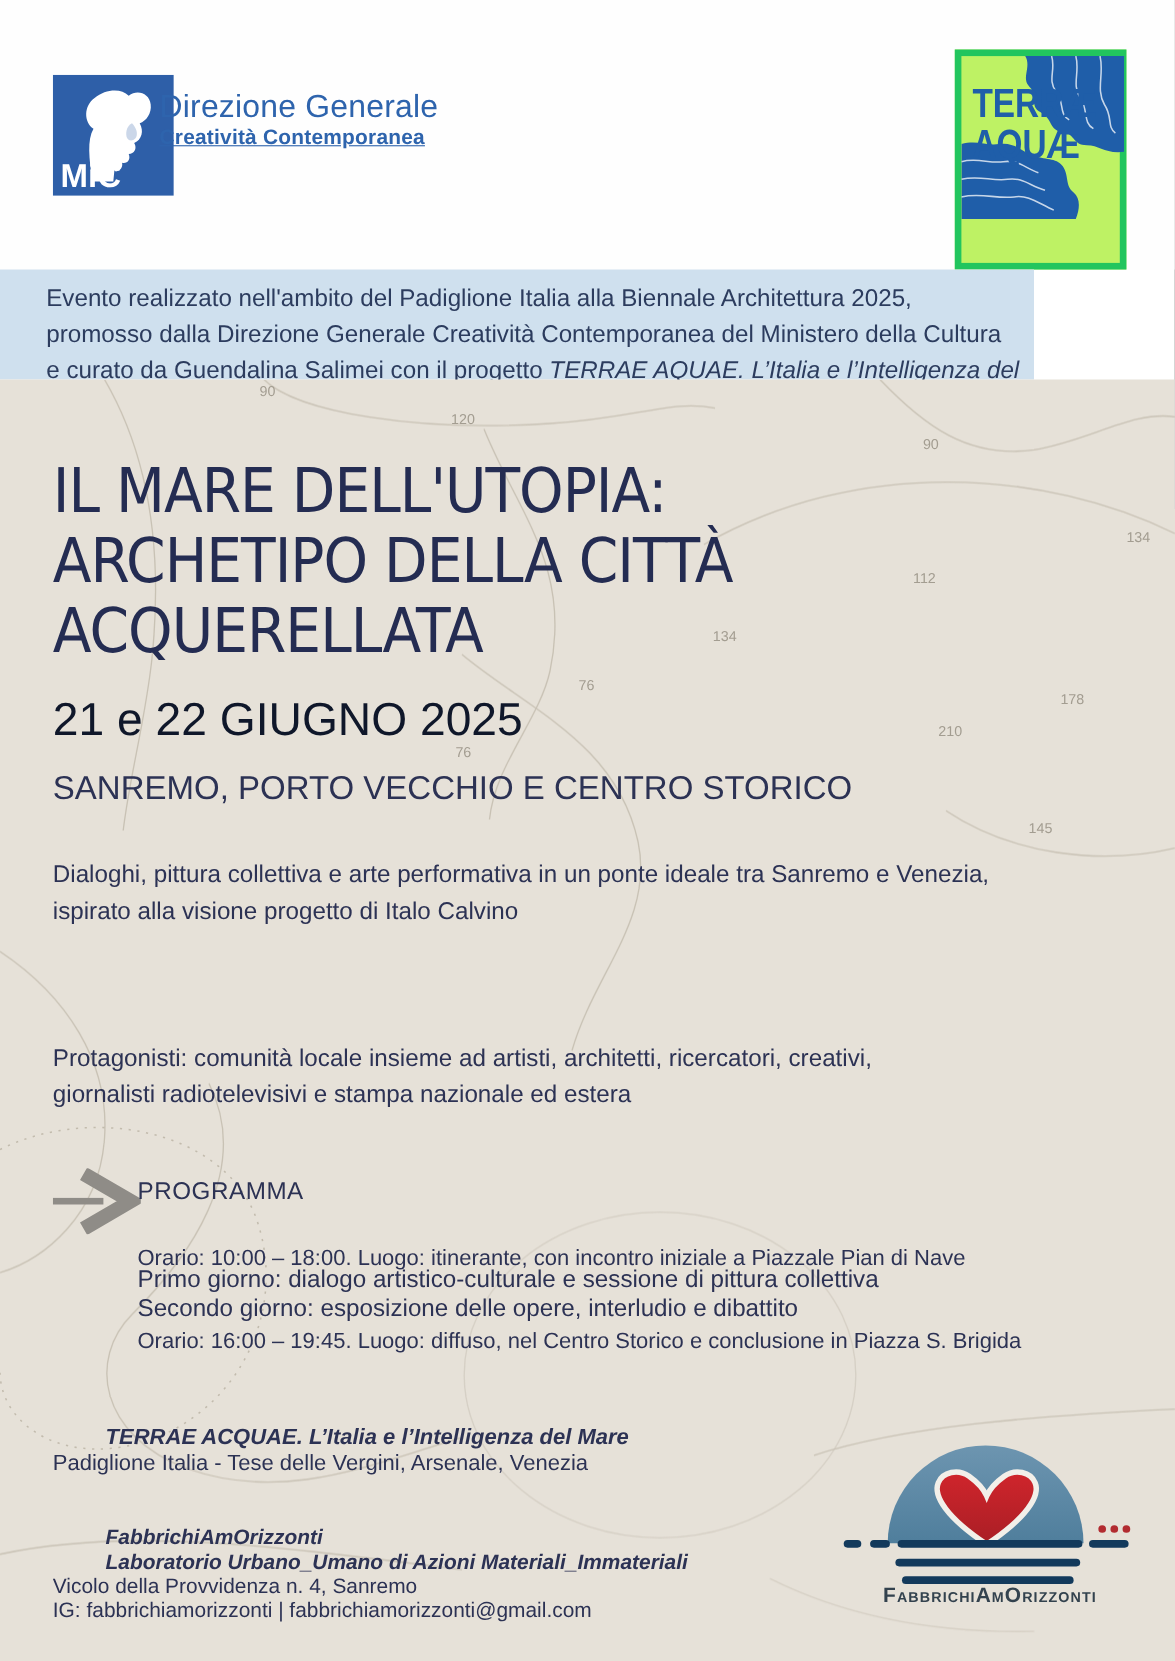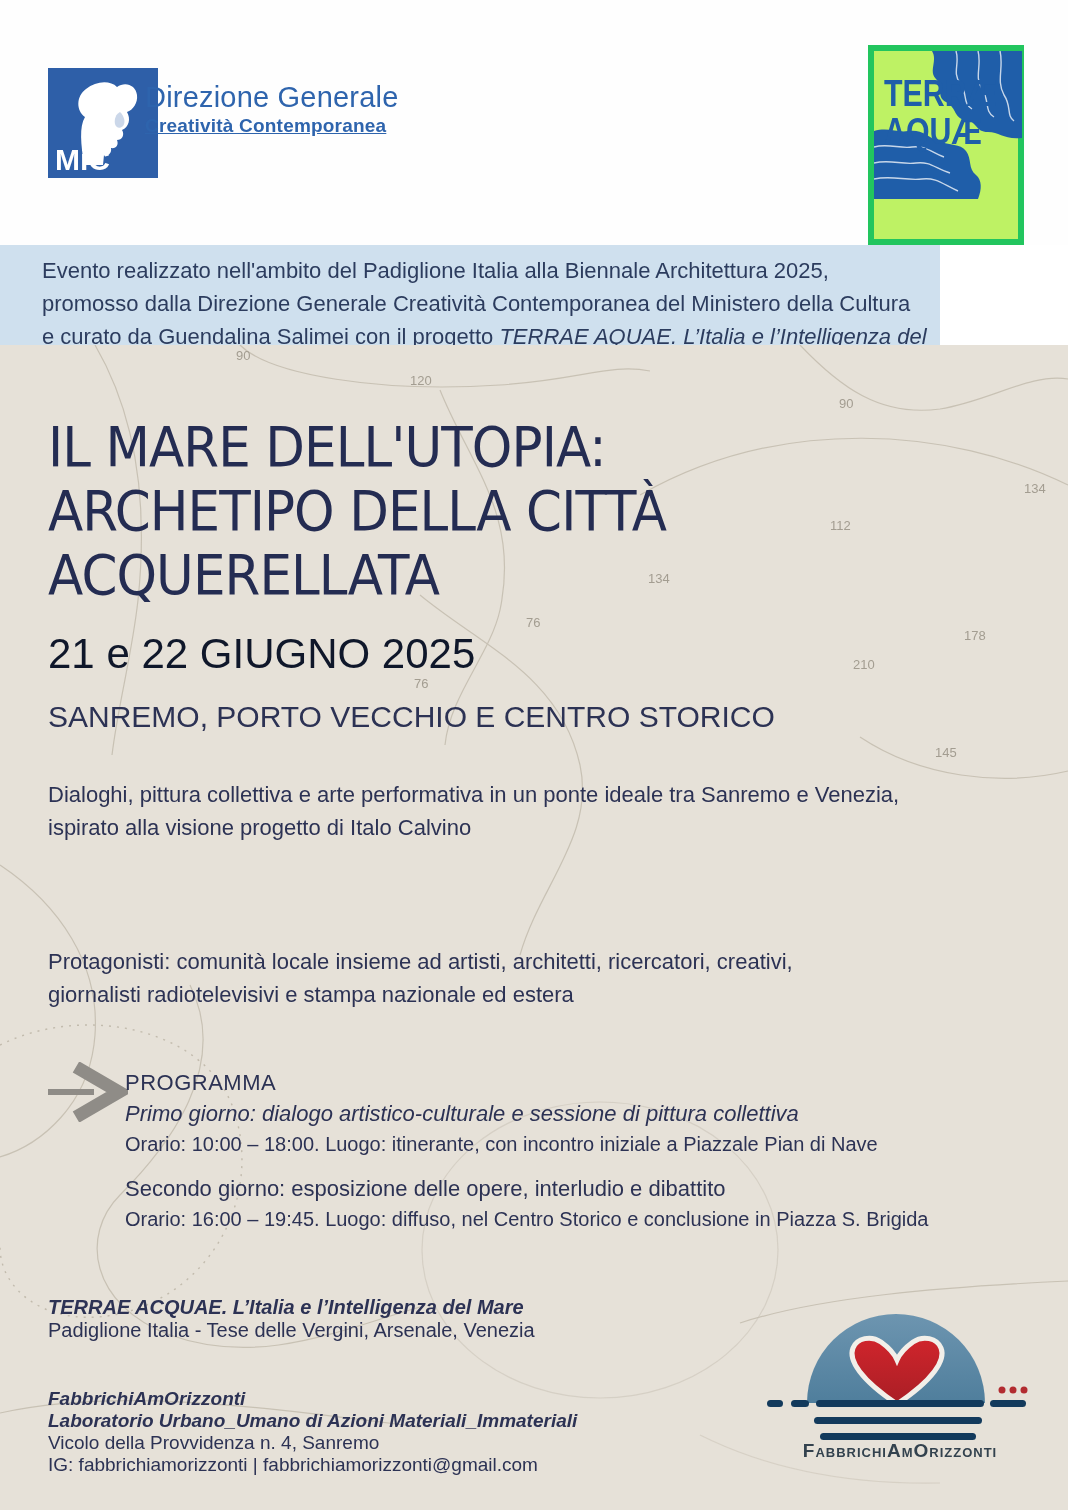--- a/index.html
+++ b/index.html
@@ -33,30 +33,30 @@
   .date{position:absolute;left:48px;top:630px;font-size:42px;color:#0f172a;}
   .location{position:absolute;left:48px;top:688px;font-size:30px;color:#2c3254;margin-top:12px;}
   .para{position:absolute;left:48px;font-size:22px;line-height:33px;color:#2c3254;}
   .desc{top:778px;}
   .relatori{top:885px;}
   .protagonisti{top:945px;}
   
   .prog-arrow{position:absolute;left:48px;top:1062px;width:80px;height:60px;}
   .prog{position:absolute;left:125px;font-size:22px;color:#2c3254;}
   .prog-heading{top:1070px;letter-spacing:.5px;}
-  .prog-day1{top:1101px;font-style:italic;}
+  .prog-day1{top:1150px;}
   .prog-detail{font-size:20px;}
   .prog-det1{top:1133px;}
   .prog-day2{top:1176px;}
   .prog-det2{top:1208px;}
   
   .foot-block{position:absolute;left:48px;color:#2c3254;}
   .foot-terrae{top:1296px;font-size:20px;line-height:23px;}
   .foot-fabbrichi{top:1388px;font-size:19px;line-height:22px;}
-  .bi{font-weight:700;font-style:italic;}
+  .bi{font-weight:700;font-style:italic;margin-left:48px;}
   .fab-logo{position:absolute;left:740px;top:1290px;width:320px;height:210px;}
   .fab-word{position:absolute;left:740px;top:1440px;width:320px;text-align:center;
             font-variant:small-caps;font-weight:600;font-size:19px;letter-spacing:1px;color:#33424e;}
 </style>
 </head>
 <body>
 
 <div class="poster">
 
   <div class="header">

